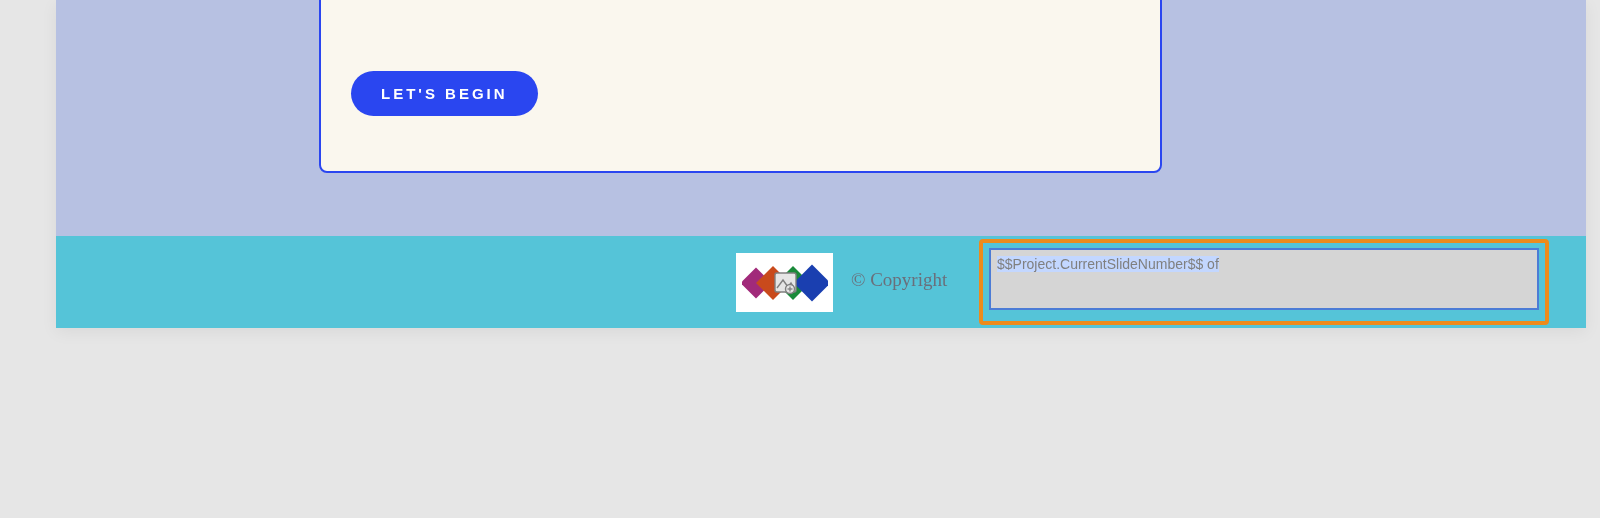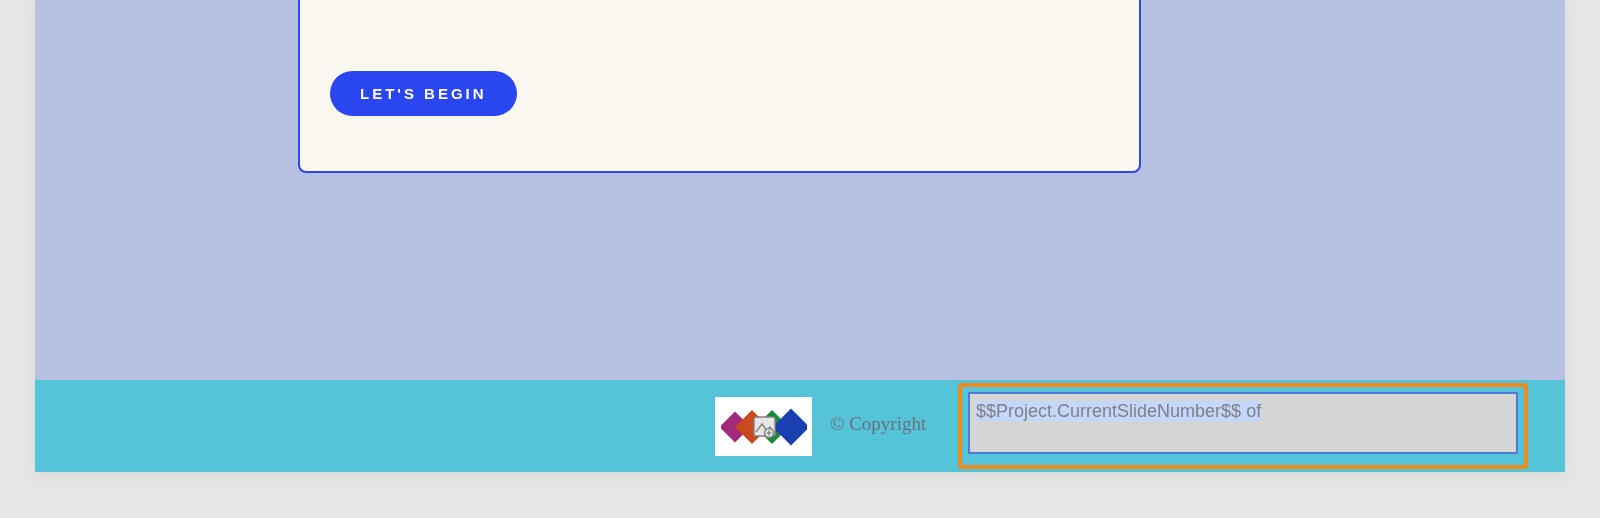--- a/index.html
+++ b/index.html
@@ -7,23 +7,24 @@
       background: #e6e6e6;
       font-family: Arial, Helvetica, sans-serif;
       width: 1600px;
       height: 518px;
       padding: 0 35px;
       overflow: hidden;
     }
     .canvas {
       background: #b7c1e2;
       width: 100%;
-      height: 472px;
+      height: 328px;
       position: relative;
       box-shadow: 0 4px 16px rgba(0,0,0,0.06);
+      margin-left: 21px;
     }
     .card {
       position: absolute;
       left: 263px;
       top: -40px;
       width: 843px;
       height: 213px;
       background: #faf7ee;
       border: 2px solid #2a46f0;
       border-radius: 8px;
@@ -82,21 +83,21 @@
       border: 4px solid #ed8b1c;
       border-radius: 4px;
       padding: 5px 6px;
     }
     .variable-box-inner {
       width: 100%;
       height: 62px;
       border: 2px solid #4c7cd6;
       background: #d5d5d5;
       padding: 4px 6px;
-      font-size: 18px;
+      font-size: 14px;
       color: #808080;
       line-height: 1.45;
     }
     .hl { background: #c3d7ff; }
   </style>
 </head>
 <body>
 
 <div class="canvas">
 

